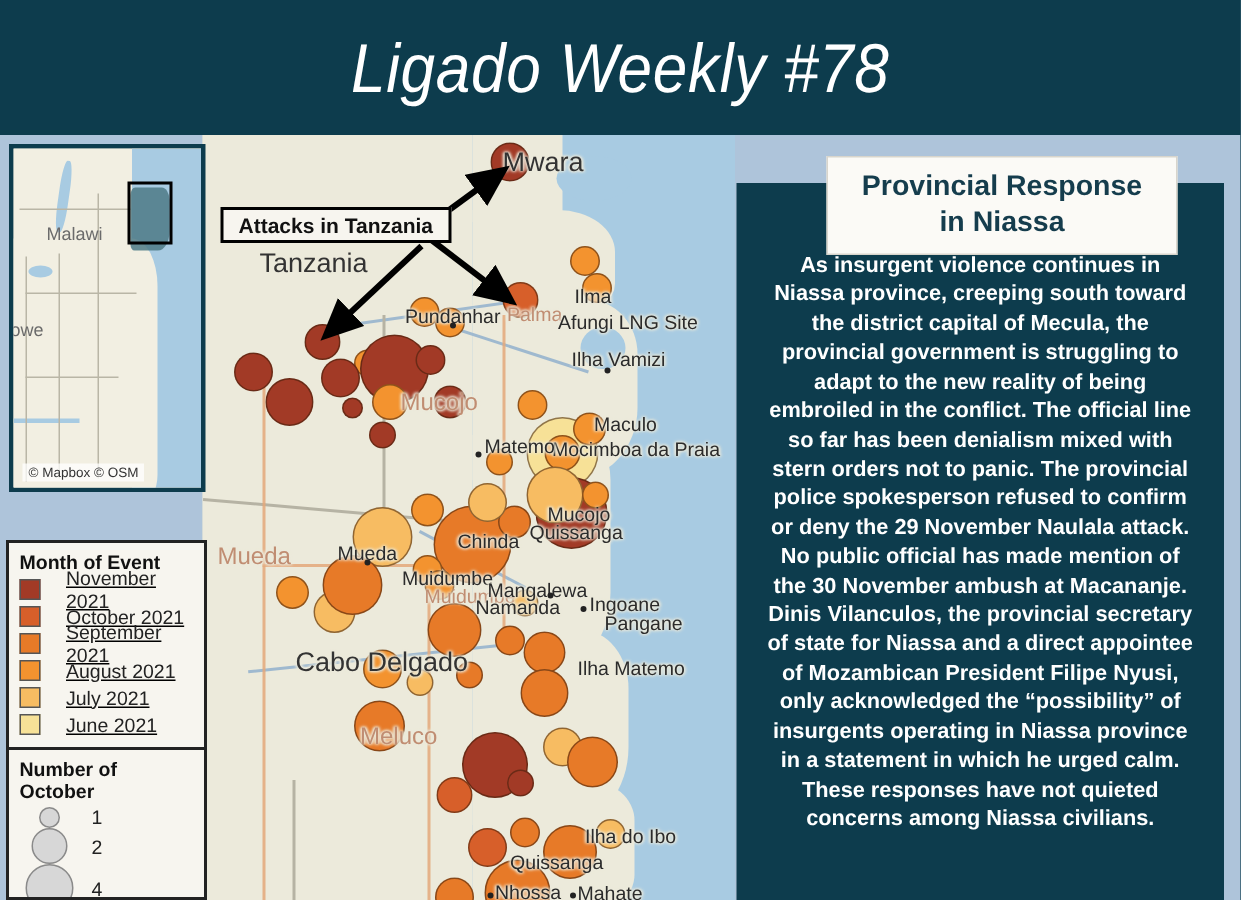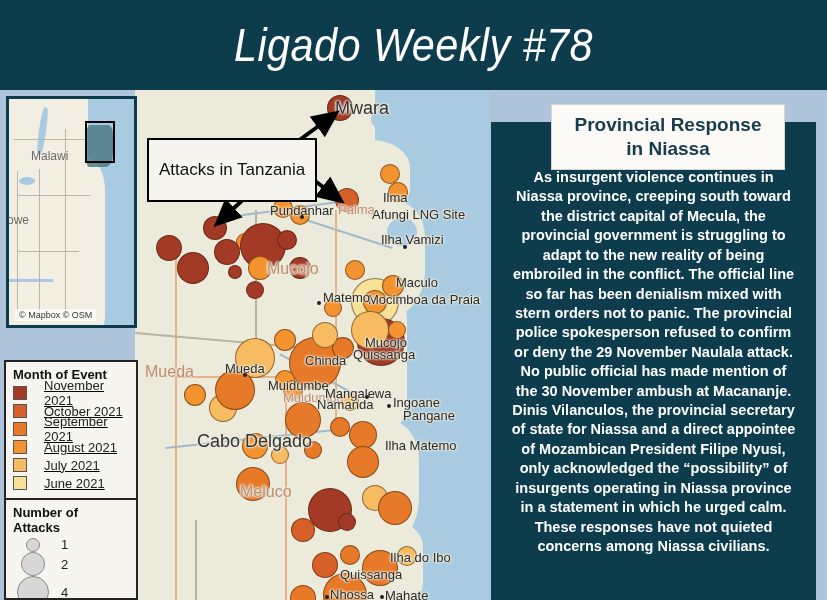--- a/index.html
+++ b/index.html
@@ -87,23 +87,23 @@
     border-radius: 50%;
     border: 1px solid rgba(60,30,10,.55);
     transform: translate(-50%,-50%);
   }
 
   
   .callout {
     position: absolute;
     background: #f7f5ef;
     border: 2px solid #000;
-    padding: 20px 10px;
-    font-size: 17px;
-    font-weight: normal;
+    padding: 2px 10px;
+    font-size: 14px;
+    font-weight: bold;
     color: #111;
     white-space: nowrap;
   }
   .arrow-svg { position:absolute; left:0; top:0; width:355px; height:510px; pointer-events:none; }
 
   
   .inset {
     position: absolute; left: 6px; top: 96px;
     width: 131px; height: 232px;
     border: 3px solid #0d3c4d;
@@ -375,21 +375,21 @@
           <div class="legend-label">July 2021</div>
         </div>
         <div class="legend-row">
           <div class="swatch" style="background: rgb(247, 225, 151);"></div>
           <div class="legend-label">June 2021</div>
         </div>
       </div>
   </div>
 
   <div class="legend" id="legend-count">
-    <div class="legend-title">Number of Attacks</div>
+    <div class="legend-title">Number of October</div>
     <div id="legend-count-rows">
         <div class="size-row">
           <div class="size-col">
             <div class="size-bubble" style="width: 14px; height: 14px;"></div>
           </div>
           <div class="legend-label">1</div>
         </div>
         <div class="size-row">
           <div class="size-col">
             <div class="size-bubble" style="width: 24px; height: 24px;"></div>

